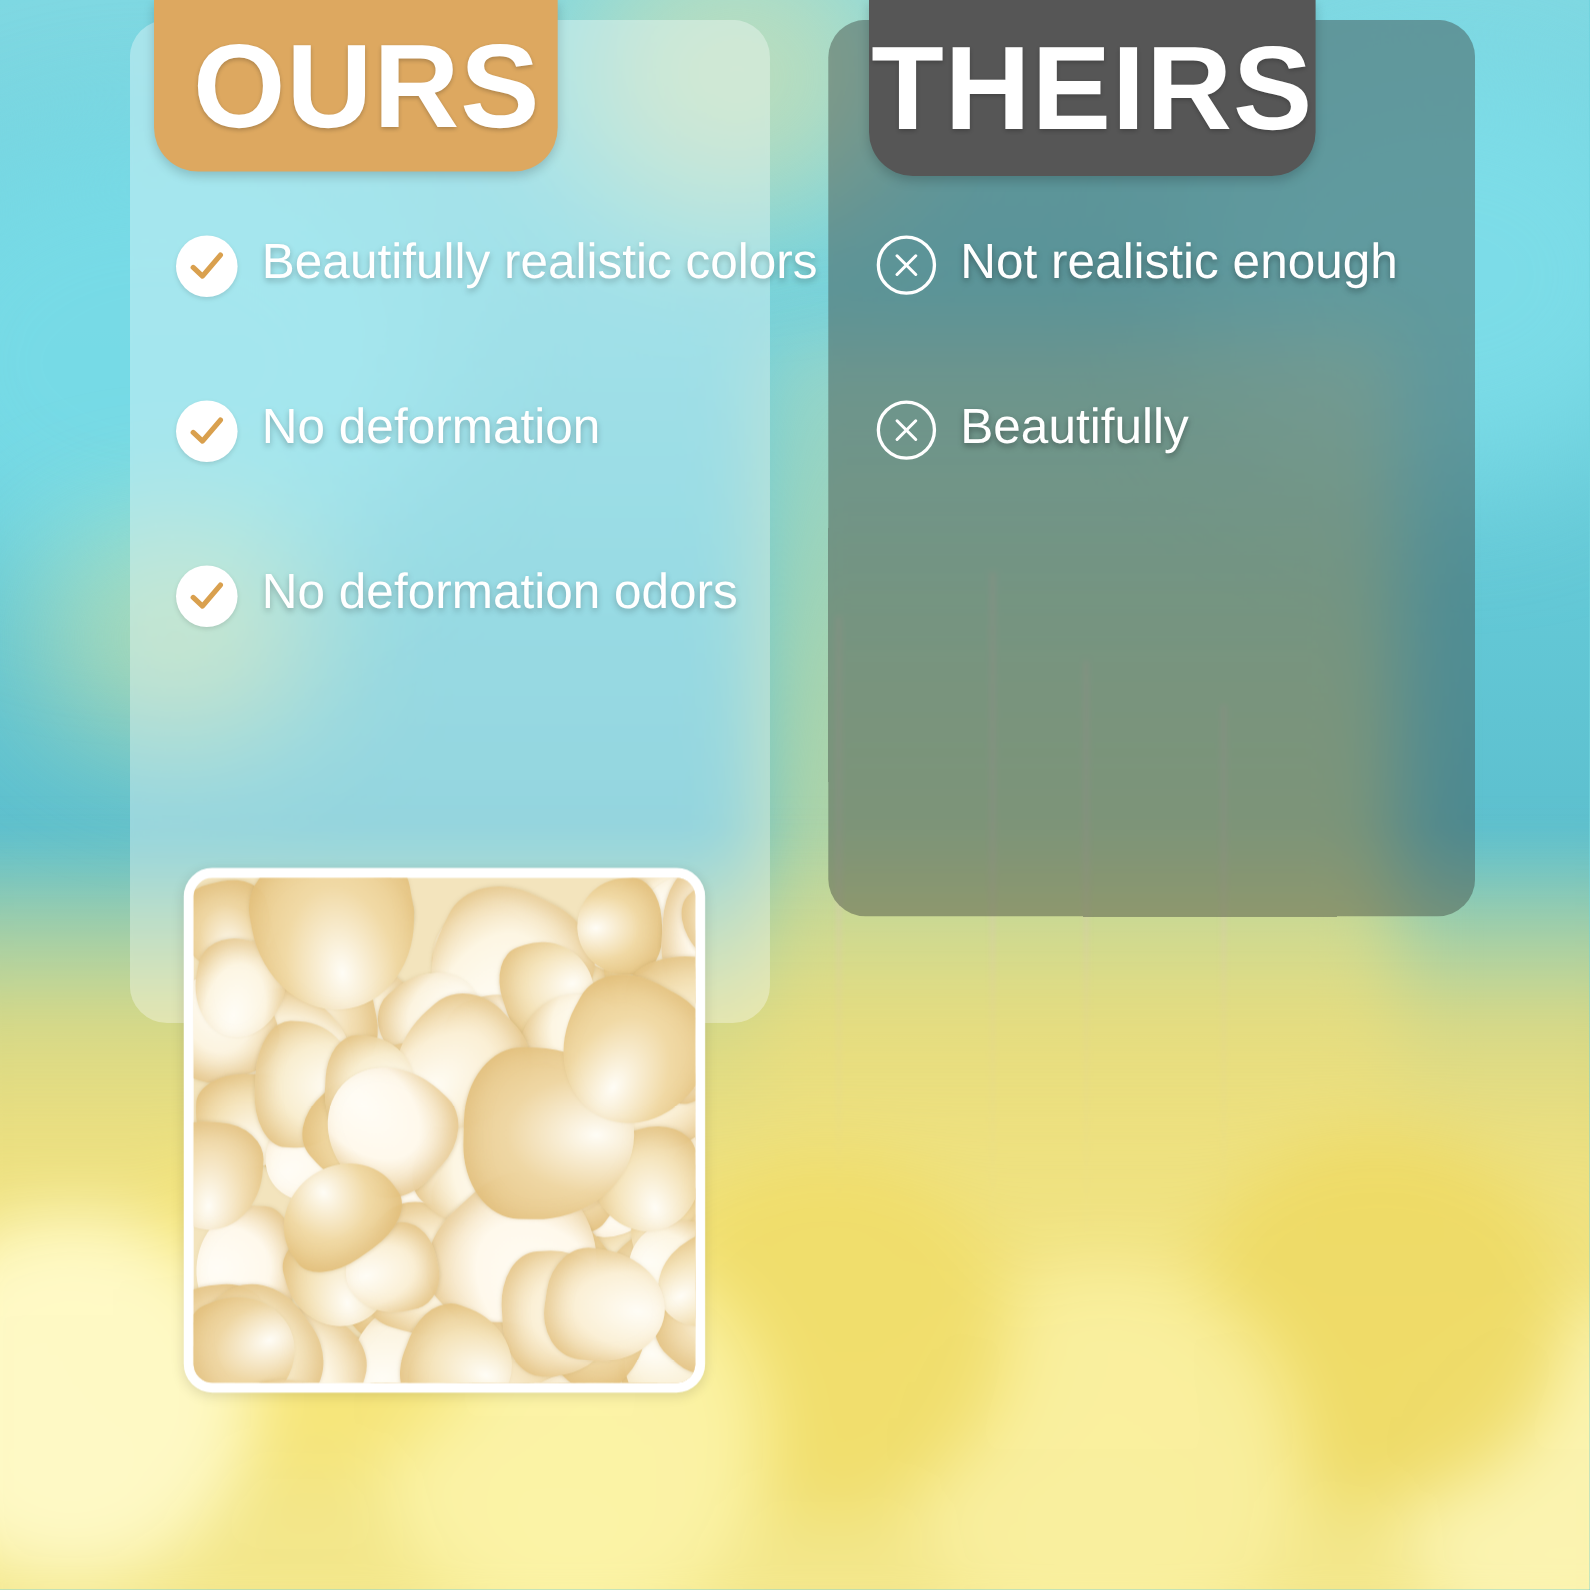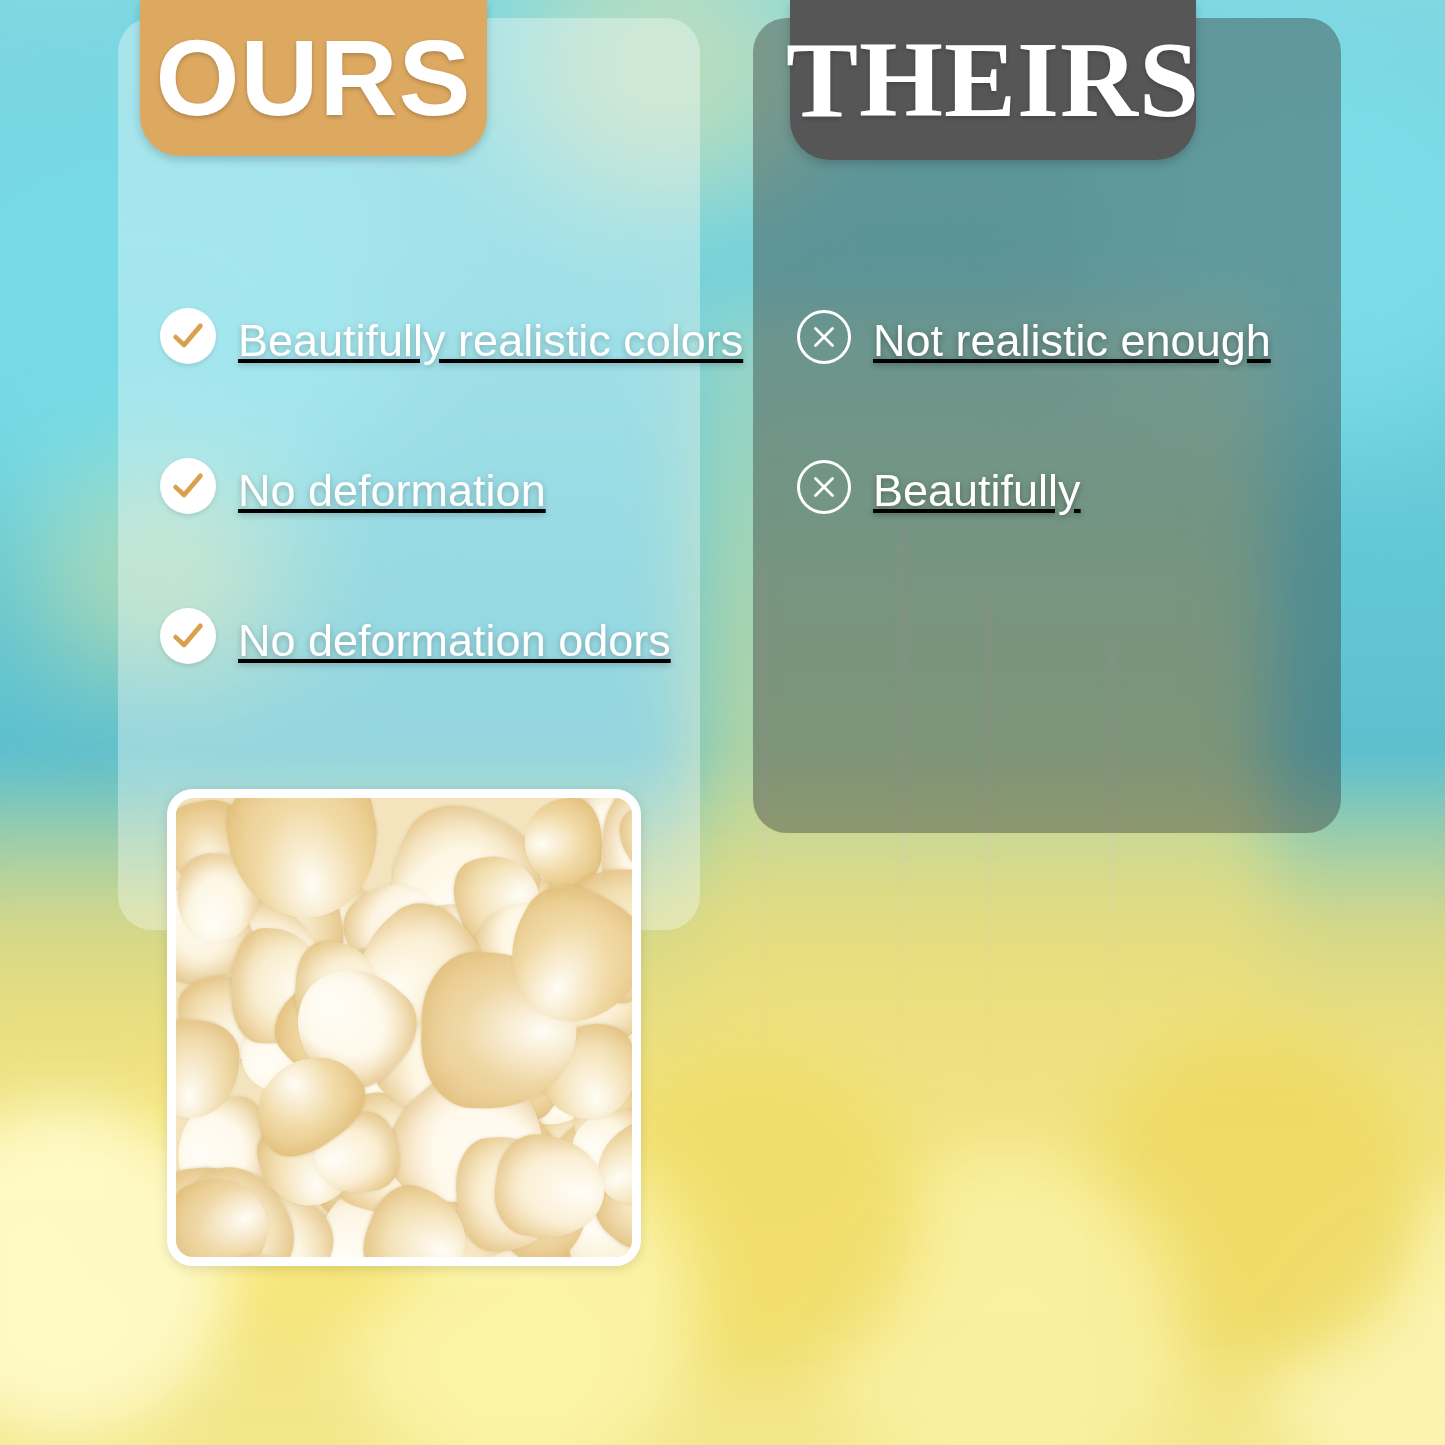--- a/index.html
+++ b/index.html
@@ -53,44 +53,44 @@
   .badge{
     position:absolute;top:0;display:flex;align-items:center;justify-content:center;
     border-bottom-left-radius:40px;border-bottom-right-radius:40px;
     box-shadow:0 4px 10px rgba(0,0,0,.18);
     z-index:6;
   }
   .badge span{
     color:#fff;font-weight:bold;letter-spacing:1px;line-height:1;
     text-shadow:0 2px 4px rgba(0,0,0,.22);
   }
-  #badge-ours{left:140px;width:347px;height:156px;background:#dda860;}
+  #badge-ours{left:140px;width:347px;height:156px;background:#dda860;padding-left:20px;}
   #badge-ours span{font-size:108px;}
   #badge-theirs{left:790px;width:406px;height:160px;background:#565656;}
-  #badge-theirs span{font-size:108px;font-family:Liberation Serif, serif;}
+  #badge-theirs span{font-size:108px;}
 
   
   .card{position:absolute;border-radius:34px;z-index:4;}
   #card-ours{
     left:118px;top:18px;width:582px;height:912px;
     background:rgba(255,255,255,.34);
     backdrop-filter:blur(2px);
   }
   #card-theirs{
     left:753px;top:18px;width:588px;height:815px;
     background:rgba(58,62,58,.42);
     backdrop-filter:blur(2px);
   }
 
   
   .feature-list{position:absolute;left:0;right:0;}
   #list-ours{top:196px;padding-left:22px;}
   #list-theirs{top:196px;padding-left:24px;}
 
-  .feature-row{display:flex;align-items:flex-end;height:150px;text-decoration:underline;}
+  .feature-row{display:flex;align-items:flex-start;height:150px;}
 
   .icon-check{
     flex:0 0 auto;width:56px;height:56px;border-radius:50%;
     background:#fff;display:flex;align-items:center;justify-content:center;
     box-shadow:0 2px 5px rgba(0,0,0,.12);margin-right:22px;margin-left:20px;
   }
   .icon-check svg{width:36px;height:36px;display:block;}
   .icon-cross{
     flex:0 0 auto;width:54px;height:54px;border-radius:50%;
     border:3px solid #fff;display:flex;align-items:center;justify-content:center;

